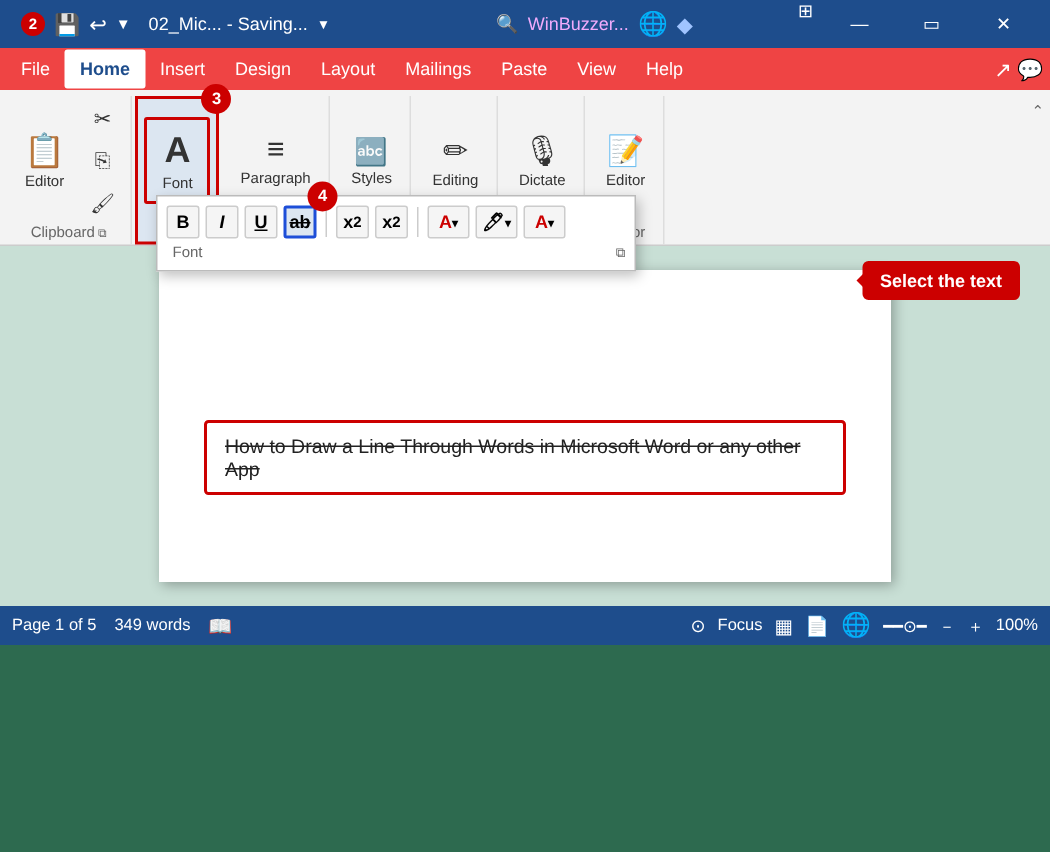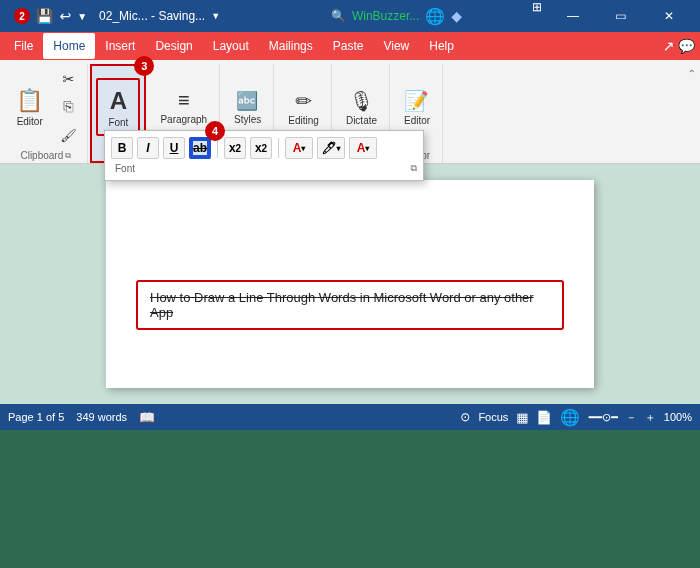--- a/index.html
+++ b/index.html
@@ -62,21 +62,21 @@
       padding: 4px 10px;
       cursor: pointer;
       border-radius: 2px;
       height: 26px;
       display: flex;
       align-items: center;
     }
     .menu-item.active {
       background: white;
       color: #1e4d8c;
-      font-weight: 400;
+      font-weight: 700;
     }
     .menubar-right {
       margin-left: auto;
       display: flex;
       align-items: center;
       gap: 4px;
     }
 
     
     .ribbon {
@@ -199,21 +199,21 @@
       cursor: pointer;
       display: flex;
       align-items: center;
       justify-content: center;
       font-size: 12px;
       font-weight: bold;
       border-radius: 2px;
     }
     .fmt-btn.active-btn {
       background: #dce6f1;
-      border: 4px solid #1d4ed8;
+      border: 2px solid #1d4ed8;
     }
     .fmt-btn.strikethrough-btn {
       text-decoration: line-through;
     }
     .fmt-separator { width: 1px; height: 20px; background: #ccc; margin: 0 2px; }
     .font-label {
       font-size: 10px;
       color: #666;
       text-align: center;
       margin-top: 4px;
@@ -333,21 +333,21 @@
       <span class="badge-red">2</span>
       <span style="color:white;font-size:14px;">💾</span>
       <span style="color:white;font-size:14px;">↩</span>
       <span style="color:white;font-size:10px;">▼</span>
     </div>
     <span style="font-size:12px;color:white;">02_Mic... - Saving...</span>
     <span style="font-size:9px;color:white;">▼</span>
   </div>
   <div style="flex:1;text-align:center;display:flex;align-items:center;justify-content:center;gap:6px;">
     <span style="font-size:12px;">🔍</span>
-    <span style="font-size:12px;color:#22c55e;">WinBuzzer...</span>
+    <span style="font-size:12px;color:#f0abfc;">WinBuzzer...</span>
     <span style="font-size:16px;">🌐</span>
     <span style="font-size:14px;color:#a0c4ff;">◆</span>
   </div>
   <div class="titlebar-controls">
     <span style="font-size:12px;padding:0 6px;">⊞</span>
     <div class="titlebar-btn">—</div>
     <div class="titlebar-btn">▭</div>
     <div class="titlebar-btn close">✕</div>
   </div>
 </div>
@@ -508,20 +508,26 @@
     </div>
   </div>
   <div class="font-label">
     <span>Font</span>
     <span style="margin-left:auto;font-size:9px;cursor:pointer;">⧉</span>
   </div>
 </div>
 
 <div class="doc-area" style="height:240px;position:relative;background:#c8dfd5;">
 
+  <div style="position:absolute;right:20px;top:10px;display:flex;align-items:center;gap:6px;z-index:5;">
+    <div class="anno-badge">1</div>
+    <div class="tooltip-red" style="position:relative;right:0;top:0;">
+      <span>Select the text</span>
+    </div>
+  </div>
 
   <div class="doc-page" style="width:488px;margin:0 auto;">
     <div style="margin-top:20px;">
       <div class="strikethrough-box">
         <span class="strikethrough-text">How to Draw a Line Through Words in Microsoft Word or any other App</span>
       </div>
     </div>
   </div>
 </div>
 

